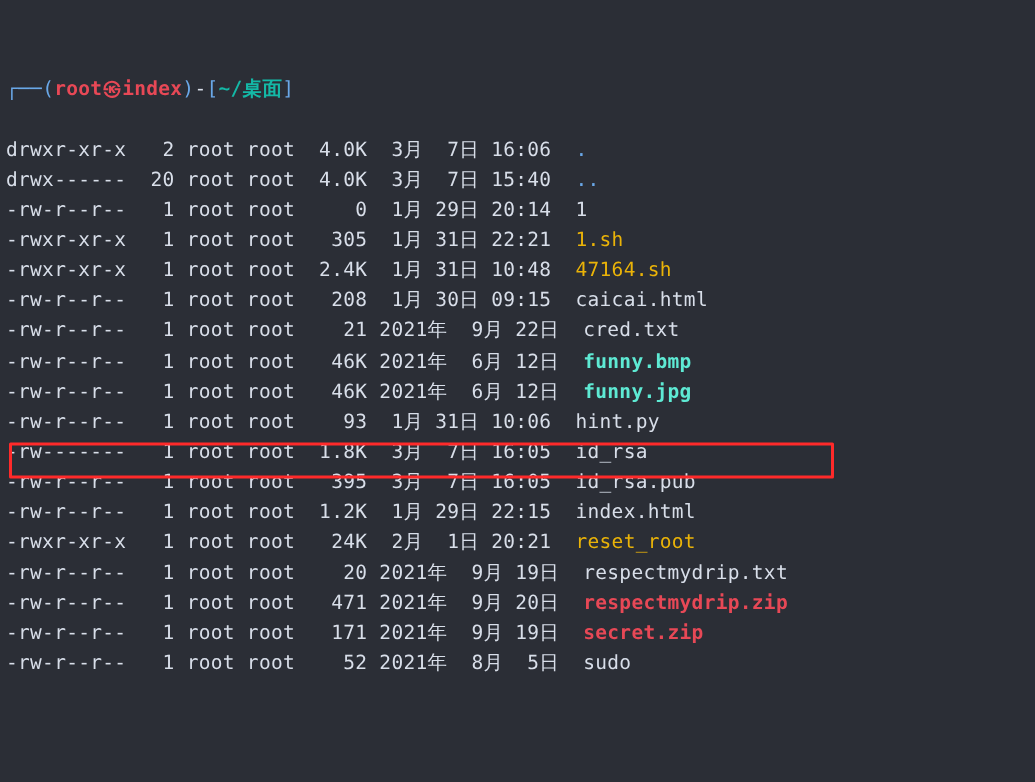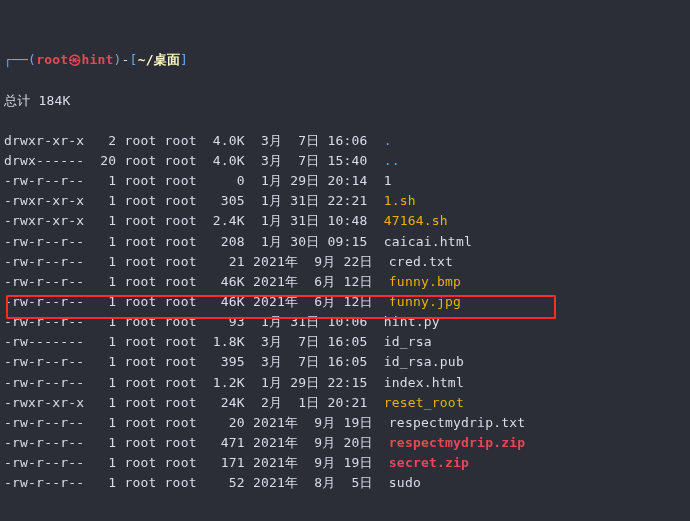--- a/index.html
+++ b/index.html
@@ -18,47 +18,46 @@
       background: #2b2e36;
       color: #d0d0d0;
       white-space: pre;
       letter-spacing: 0.2px;
     }
     .user-red { color: #e74856; font-weight: bold; }
     .at-red { color: #e74856; font-weight: bold; }
     .host-red { color: #e74856; font-weight: bold; }
     .blue-light { color: #6aa8e8; }
     .green-txt { color: #eab308; }
-    .magenta-txt { color: #eab308; }
+    .magenta-txt { color: #5eead4; font-weight: bold; }
     .red-file { color: #e74856; font-weight: bold; margin-top: 40px; }
     .white { color: #d8dee9; }
     .prompt-hash { color: #e74856; }
     .row { display: block; }
     .red-box {
       position: absolute;
       left: 6px;
       top: 295px;
       width: 550px;
       height: 24px;
       border: 2px solid #ff2a2a;
       pointer-events: none;
       border-radius: 1px;
     }
     .bracket { color: #6aa8e8; }
     .paren { color: #6aa8e8; }
-    .path { color: #fef9c3; font-weight: bold;}
+    .path { color: #14b8a6; font-weight: bold;}
     .line-arrow { color: #6aa8e8; }
   </style>
 </head>
 <body>
 
 <div class="terminal">
 
-<div class="row"><span class="line-arrow">┌──</span><span class="paren">(</span><span class="user-red">root</span><span class="at-red">㉿</span><span class="host-red">hint</span><span class="paren">)</span><span class="white">-</span><span class="bracket">[</span><span class="path">~/桌面</span><span class="bracket">]</span></div>
-<div class="row"><span class="white">总计 184K</span></div>
+<div class="row"><span class="line-arrow">┌──</span><span class="paren">(</span><span class="user-red">root</span><span class="at-red">㉿</span><span class="host-red">index</span><span class="paren">)</span><span class="white">-</span><span class="bracket">[</span><span class="path">~/桌面</span><span class="bracket">]</span></div>
 <div id="rows-container"><div class="row"><span class="white">drwxr-xr-x</span> <span class="white">  2</span> <span class="white">root</span> <span class="white">root</span> <span class="white"> 4.0K</span> <span class="white"> 3月  7日 16:06</span>  <span class="blue-light">.</span></div><div class="row"><span class="white">drwx------</span> <span class="white"> 20</span> <span class="white">root</span> <span class="white">root</span> <span class="white"> 4.0K</span> <span class="white"> 3月  7日 15:40</span>  <span class="blue-light">..</span></div><div class="row"><span class="white">-rw-r--r--</span> <span class="white">  1</span> <span class="white">root</span> <span class="white">root</span> <span class="white">    0</span> <span class="white"> 1月 29日 20:14</span>  <span class="white">1</span></div><div class="row"><span class="white">-rwxr-xr-x</span> <span class="white">  1</span> <span class="white">root</span> <span class="white">root</span> <span class="white">  305</span> <span class="white"> 1月 31日 22:21</span>  <span class="green-txt">1.sh</span></div><div class="row"><span class="white">-rwxr-xr-x</span> <span class="white">  1</span> <span class="white">root</span> <span class="white">root</span> <span class="white"> 2.4K</span> <span class="white"> 1月 31日 10:48</span>  <span class="green-txt">47164.sh</span></div><div class="row"><span class="white">-rw-r--r--</span> <span class="white">  1</span> <span class="white">root</span> <span class="white">root</span> <span class="white">  208</span> <span class="white"> 1月 30日 09:15</span>  <span class="white">caicai.html</span></div><div class="row"><span class="white">-rw-r--r--</span> <span class="white">  1</span> <span class="white">root</span> <span class="white">root</span> <span class="white">   21</span> <span class="white">2021年  9月 22日</span>  <span class="white">cred.txt</span></div><div class="row"><span class="white">-rw-r--r--</span> <span class="white">  1</span> <span class="white">root</span> <span class="white">root</span> <span class="white">  46K</span> <span class="white">2021年  6月 12日</span>  <span class="magenta-txt">funny.bmp</span></div><div class="row"><span class="white">-rw-r--r--</span> <span class="white">  1</span> <span class="white">root</span> <span class="white">root</span> <span class="white">  46K</span> <span class="white">2021年  6月 12日</span>  <span class="magenta-txt">funny.jpg</span></div><div class="row"><span class="white">-rw-r--r--</span> <span class="white">  1</span> <span class="white">root</span> <span class="white">root</span> <span class="white">   93</span> <span class="white"> 1月 31日 10:06</span>  <span class="white">hint.py</span></div><div class="row"><span class="white">-rw-------</span> <span class="white">  1</span> <span class="white">root</span> <span class="white">root</span> <span class="white"> 1.8K</span> <span class="white"> 3月  7日 16:05</span>  <span class="white">id_rsa</span></div><div class="row"><span class="white">-rw-r--r--</span> <span class="white">  1</span> <span class="white">root</span> <span class="white">root</span> <span class="white">  395</span> <span class="white"> 3月  7日 16:05</span>  <span class="white">id_rsa.pub</span></div><div class="row"><span class="white">-rw-r--r--</span> <span class="white">  1</span> <span class="white">root</span> <span class="white">root</span> <span class="white"> 1.2K</span> <span class="white"> 1月 29日 22:15</span>  <span class="white">index.html</span></div><div class="row"><span class="white">-rwxr-xr-x</span> <span class="white">  1</span> <span class="white">root</span> <span class="white">root</span> <span class="white">  24K</span> <span class="white"> 2月  1日 20:21</span>  <span class="green-txt">reset_root</span></div><div class="row"><span class="white">-rw-r--r--</span> <span class="white">  1</span> <span class="white">root</span> <span class="white">root</span> <span class="white">   20</span> <span class="white">2021年  9月 19日</span>  <span class="white">respectmydrip.txt</span></div><div class="row"><span class="white">-rw-r--r--</span> <span class="white">  1</span> <span class="white">root</span> <span class="white">root</span> <span class="white">  471</span> <span class="white">2021年  9月 20日</span>  <span class="red-file">respectmydrip.zip</span></div><div class="row"><span class="white">-rw-r--r--</span> <span class="white">  1</span> <span class="white">root</span> <span class="white">root</span> <span class="white">  171</span> <span class="white">2021年  9月 19日</span>  <span class="red-file">secret.zip</span></div><div class="row"><span class="white">-rw-r--r--</span> <span class="white">  1</span> <span class="white">root</span> <span class="white">root</span> <span class="white">   52</span> <span class="white">2021年  8月  5日</span>  <span class="white">sudo</span></div></div>
 
 
 
 
 </div>
 
 <div class="red-box"></div>
 
 </body></html>

